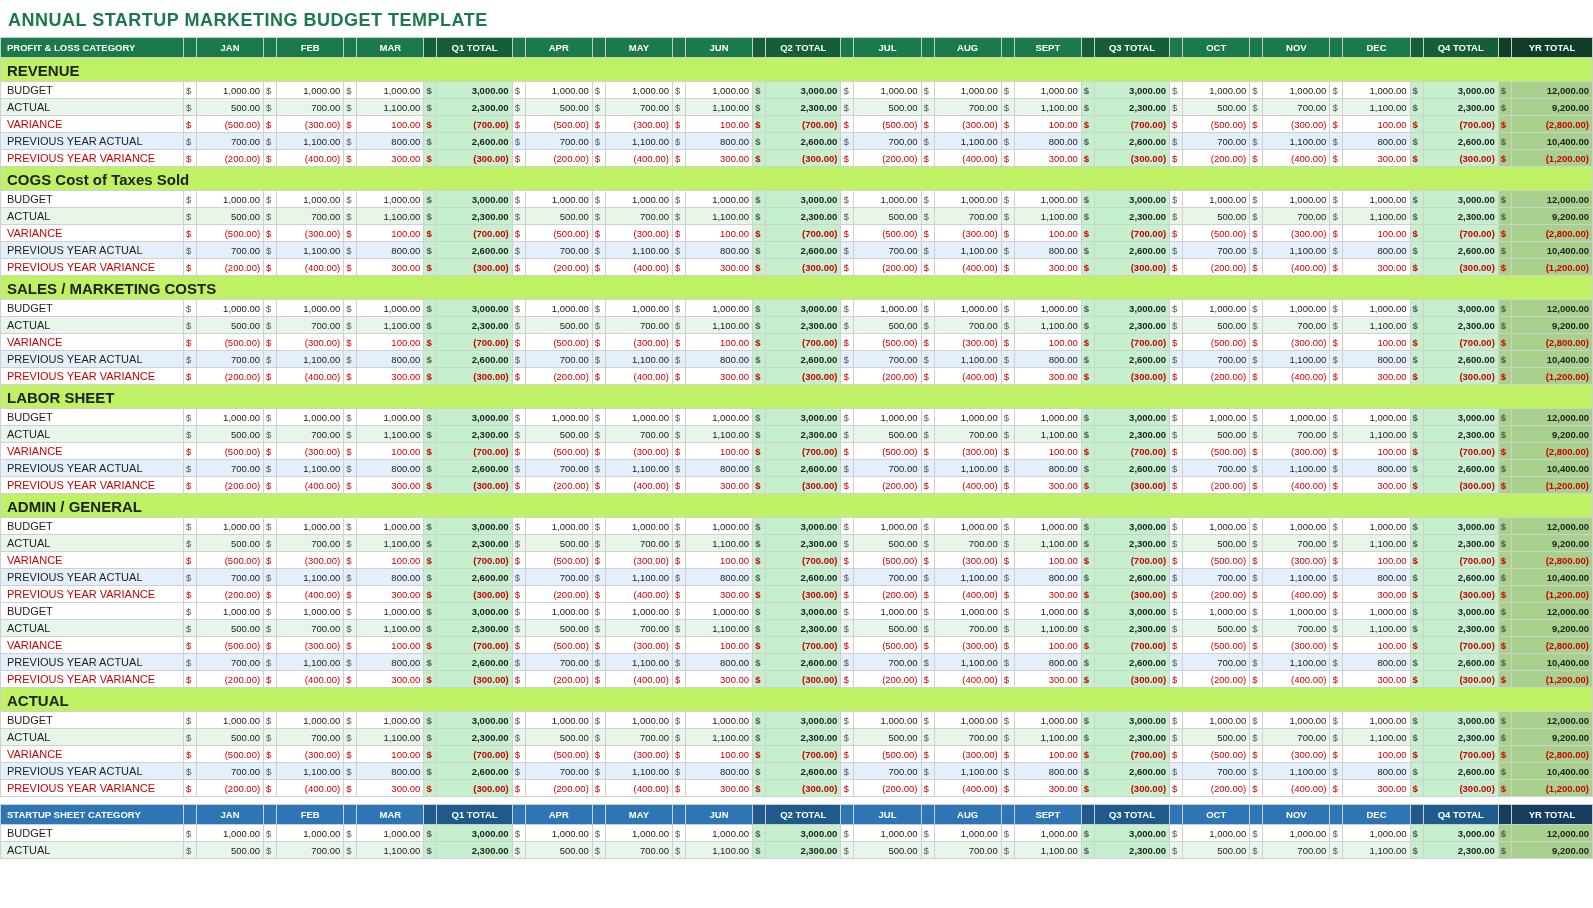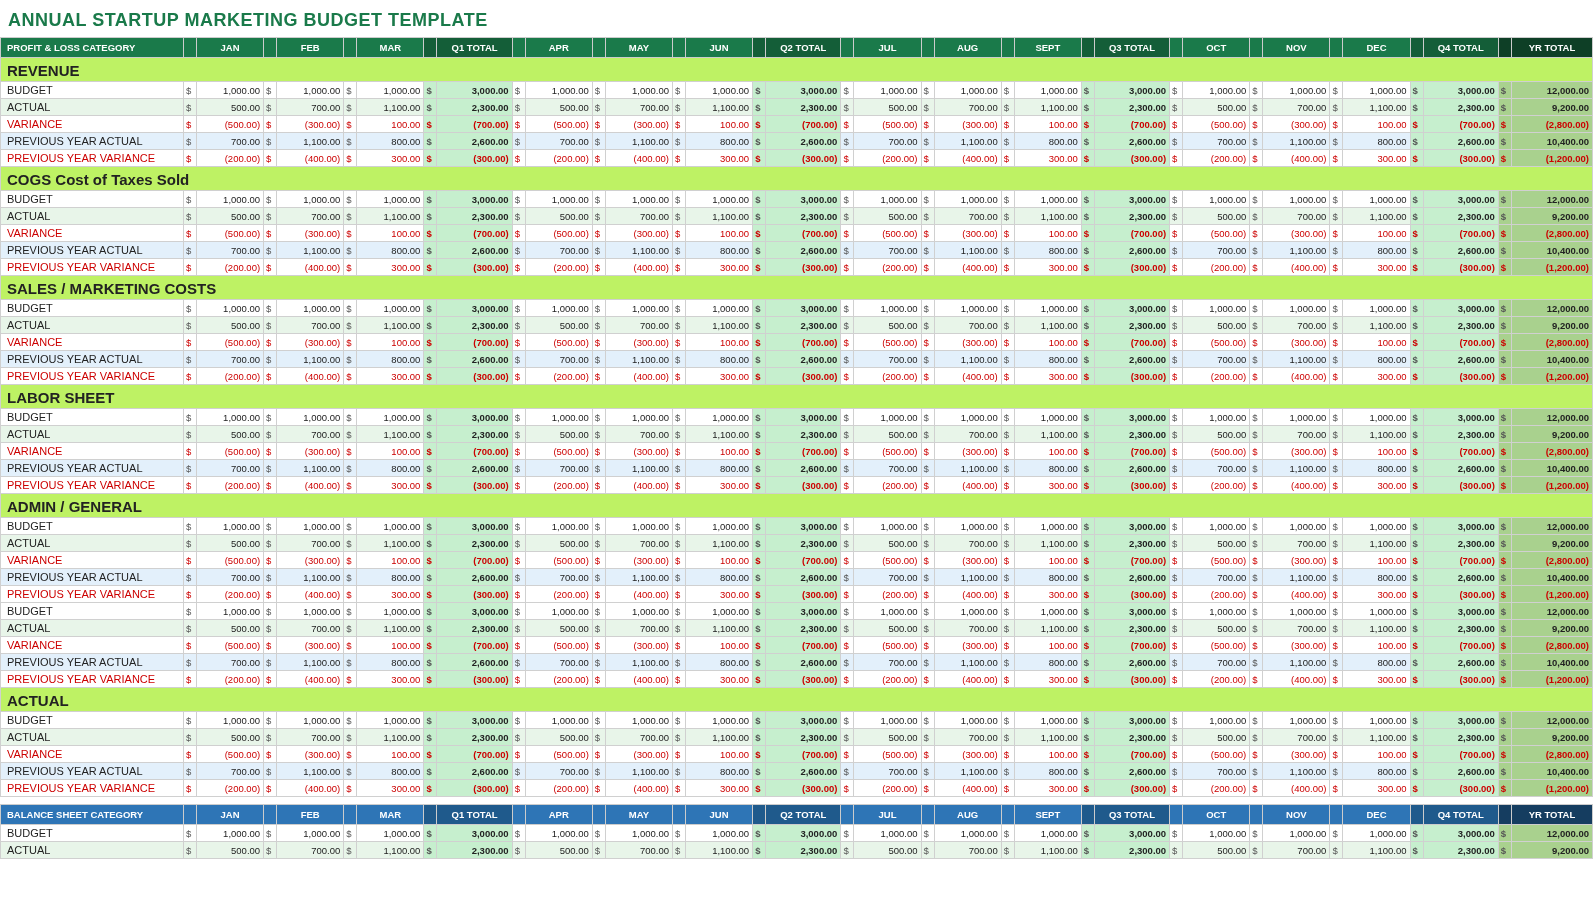--- a/index.html
+++ b/index.html
@@ -1467,21 +1467,21 @@
         <td class=" positive">300.00</td>
         <td class="dollar-sign total-col">$</td>
         <td class=" negative total-col">(300.00)</td>
         <td class="dollar-sign yr-total-col">$</td>
         <td class=" negative yr-total-col">(1,200.00)</td>
       </tr>
       <tr>
         <td colspan="35" style="height:8px;border:none;background:#fff;"></td>
       </tr>
       <tr class="balance-header-row">
-  <th class="col-label" style="width:140px">BALANCE SHEET CATEGORY</th>
+  <th class="col-label" style="width:140px">STARTUP SHEET CATEGORY</th>
   <th style="width:10px"></th>
         <th style="width:58px">JAN</th>
   <th style="width:10px"></th>
         <th style="width:58px">FEB</th>
   <th style="width:10px"></th>
         <th style="width:58px">MAR</th>
   <th style="width:10px" class="col-total"></th>
         <th style="width:65px" class="col-total">Q1 TOTAL</th>
   <th style="width:10px"></th>
         <th style="width:58px">APR</th>

